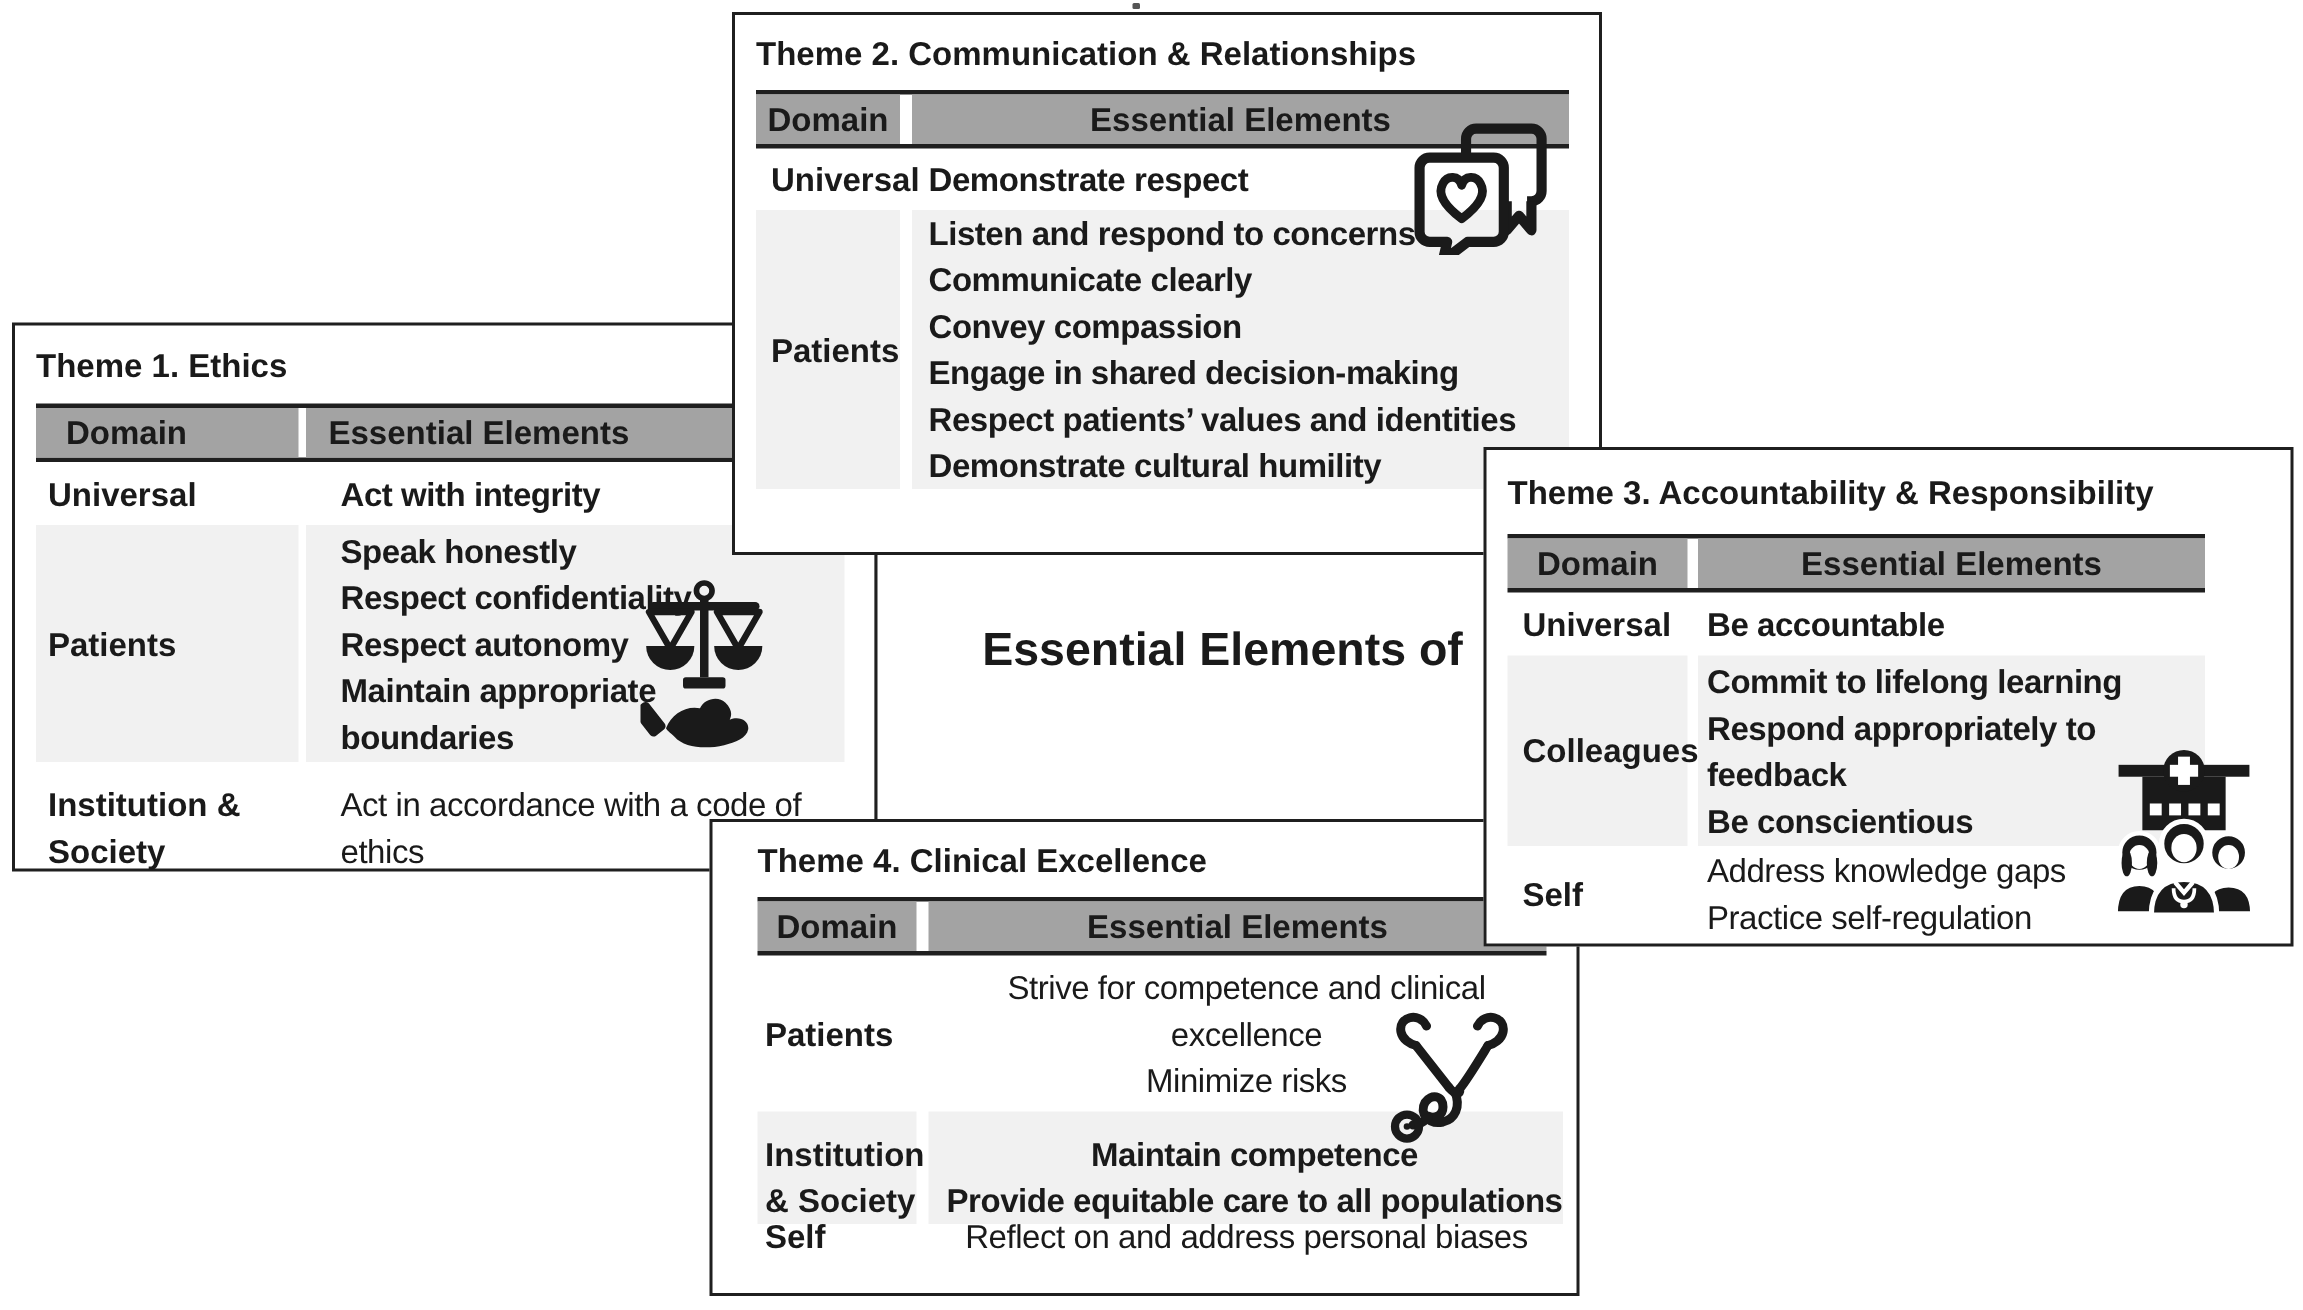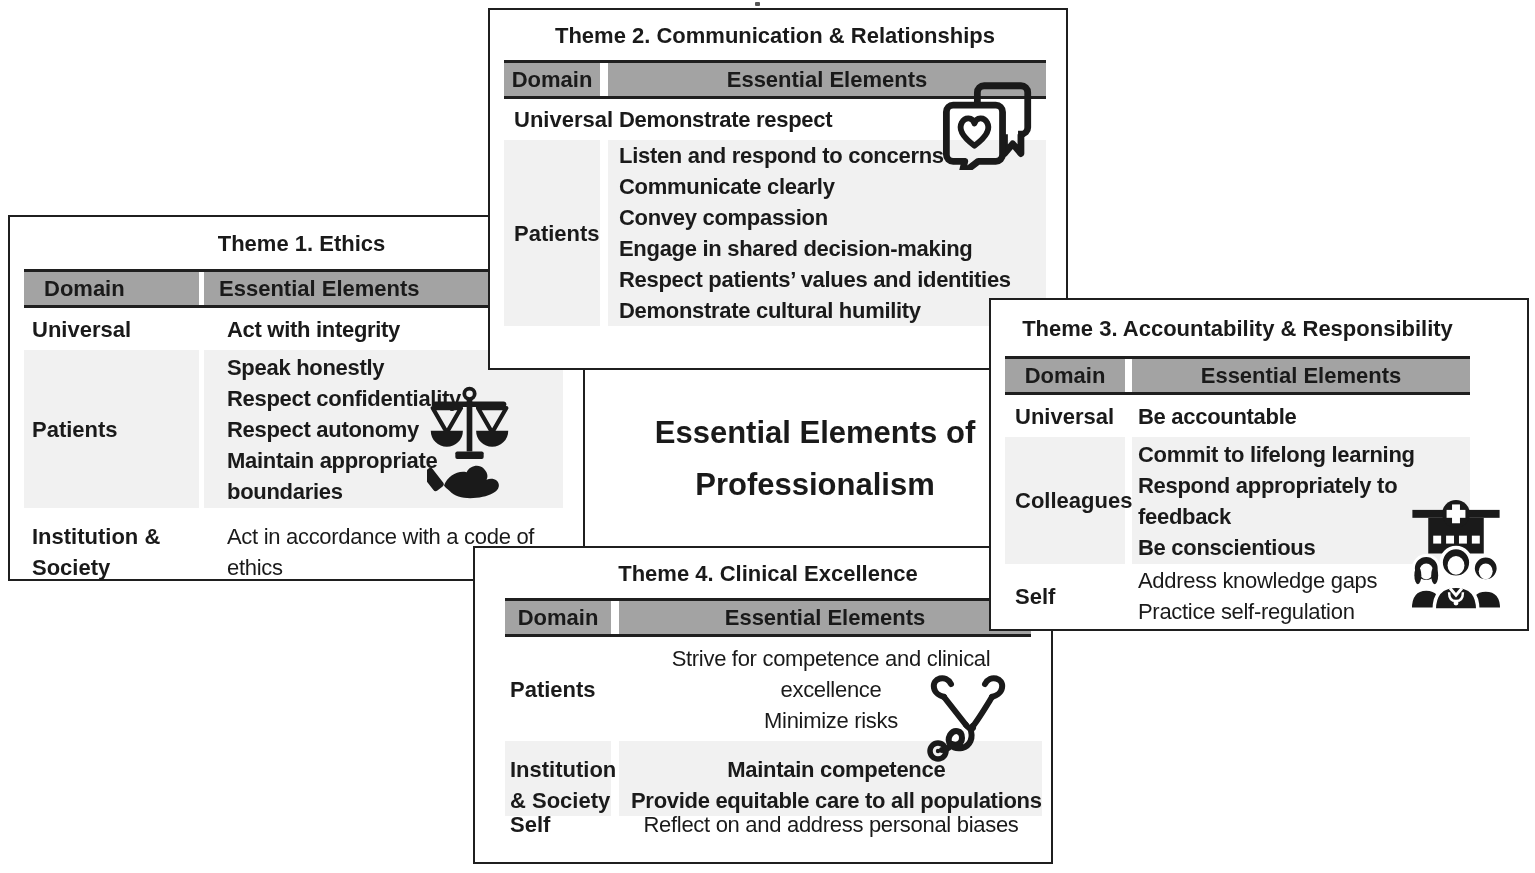--- a/index.html
+++ b/index.html
@@ -1,19 +1,19 @@
 <!DOCTYPE html>
 <html><head>
 <meta charset="utf-8">
 <style>
   html,body{margin:0;padding:0;background:#fff;}
   .canvas{position:relative;width:1535px;height:873px;background:#fff;overflow:hidden;
           font-family:"Liberation Sans",sans-serif;color:#1a1a1a;}
   .box{position:absolute;background:#fff;border:2px solid #1f1f1f;box-sizing:border-box;}
-  .ttl{font-weight:bold;text-align:center;font-size:22px;}
+  .ttl{font-weight:bold;font-size:22px;}
   .rule{border-top:3px solid #1f1f1f;height:0;}
   .hdr,.row{display:grid;}
   .hdr .hc{background:#a3a3a3;height:33px;line-height:33px;font-weight:bold;font-size:22px;text-align:center;white-space:nowrap;}
   .row{font-size:22px;line-height:31px;}
   .dcell{font-weight:bold;display:flex;flex-direction:column;justify-content:center;}
   .ecell{display:flex;flex-direction:column;justify-content:center;}
   .row.shaded .dcell,.row.shaded .ecell{background:#f1f1f1;font-weight:bold;}
   .row.va-top .dcell,.row.va-top .ecell{justify-content:flex-start;padding-top:13px;}
   .row.em .ecell .ln{font-weight:bold;}
   .ln{white-space:nowrap;letter-spacing:-0.3px;}
@@ -119,21 +119,20 @@
         <rect x="30" y="70" width="30" height="8" rx="2"></rect>
         <rect x="0" y="88" width="13" height="24" rx="3" transform="rotate(-38 6 100)"></rect>
         <path d="M18,106 c4,-10 14,-16 24,-14 c3,-7 13,-9 18,-4 c4,4 5,8 3,12 c7,-3 14,1 13,7 c-1,6 -9,9 -17,11 c-13,3 -28,2 -35,-6 c-3,-3 -5,-4 -6,-6 z"></path>
       </g>
     </svg>
   </div>
 
   <div class="center-box">
     <div class="center-title">
       <div>Essential Elements of</div>
-      <div>Professionalism</div>
     </div>
   </div>
 
   <div class="box t2">
     <div class="content">
       <div class="ttl">Theme 2. Communication &amp; Relationships</div>
       <div class="rule"></div>
       <div class="hdr">
         <div class="hc dom">Domain</div>
         <div class="hc ele">Essential Elements</div>

